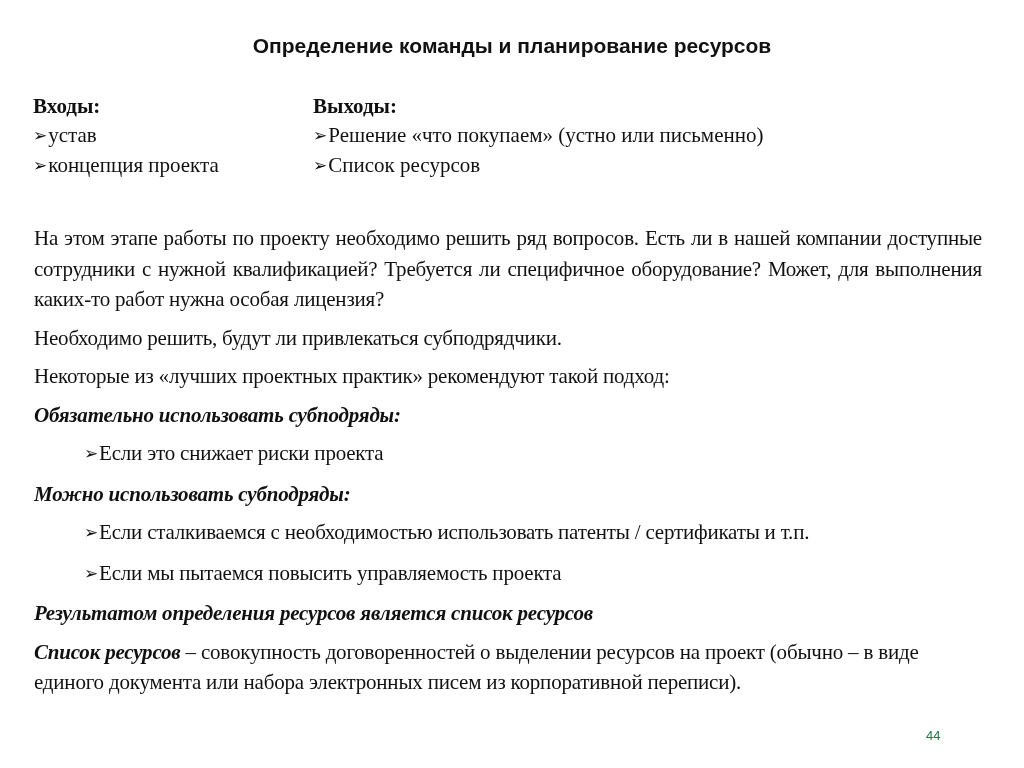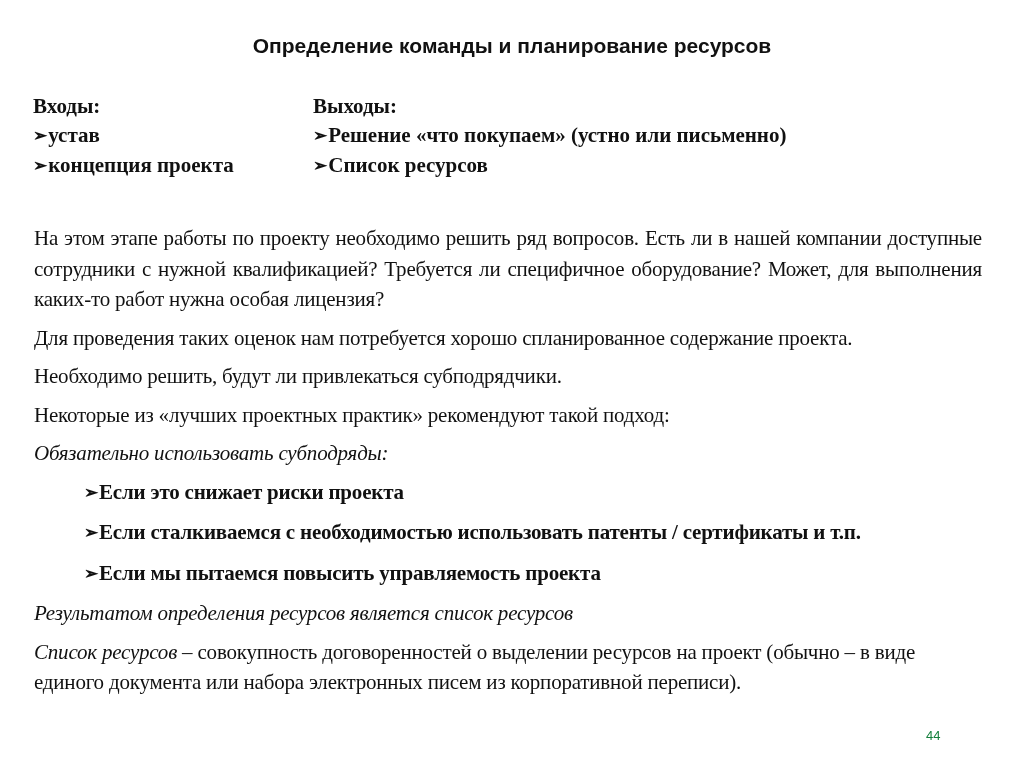--- a/index.html
+++ b/index.html
@@ -9,29 +9,29 @@
       font-family: "Liberation Serif", serif;
     }
     .title {
       position: absolute; left: 0; top: 34px; width: 1024px; text-align: center;
       font-family: "Liberation Sans", sans-serif; font-weight: bold; font-size: 21px; color: #111;
     }
     .col { position: absolute; top: 92px; font-size: 21px; line-height: 29px; }
     .col-left { left: 33px; }
     .col-right { left: 313px; }
     .col-head { font-weight: bold; }
-    .bullet-line { white-space: nowrap; font-weight: bold; }
+    .bullet-line { white-space: nowrap; }
     .arrow { display: inline-block; font-size: 17px; margin-right: 1px; transform: translateY(-1px); }
     .body-text {
       position: absolute; left: 26px; top: 215px; width: 964px;
       font-size: 21px; line-height: 30.5px; letter-spacing: -0.2px;
     }
     .body-text p { margin: 8px; }
     .just { text-align: justify; text-align-last: left; }
-    .bi { font-weight: normal; font-style: italic; }
+    .bi { font-weight: bold; font-style: italic; }
     .indent { padding-left: 50px; }
     .page-num {
       position: absolute; left: 926px; top: 728px; font-family: "Liberation Sans", sans-serif; font-size: 13px; color: #15803d;
     }
   </style>
 </head>
 <body>
 
 <div>
   <div class="title">Определение команды и планирование ресурсов</div>
@@ -43,25 +43,25 @@
   </div>
 
   <div class="col col-right">
     <div class="col-head">Выходы:</div>
     <div class="bullet-line"><span class="arrow">➢</span><span>Решение «что покупаем» (устно или письменно)</span></div>
     <div class="bullet-line"><span class="arrow">➢</span><span>Список ресурсов</span></div>
   </div>
 
   <div class="body-text">
     <p class="just">На этом этапе работы по проекту необходимо решить ряд вопросов. Есть ли в нашей компании доступные сотрудники с нужной квалификацией? Требуется ли специфичное оборудование? Может, для выполнения каких-то работ нужна особая лицензия?</p>
-    <p class="just">Для проведения таких оценок нам потребуется хорошо спланированное содержание проекта.</p>
     <p>Необходимо решить, будут ли привлекаться субподрядчики.</p>
     <p>Некоторые из «лучших проектных практик» рекомендуют такой подход:</p>
     <p class="bi">Обязательно использовать субподряды:</p>
     <p class="indent bullet-line"><span class="arrow">➢</span><span>Если это снижает риски проекта</span></p>
+    <p class="bi">Можно использовать субподряды:</p>
     <p class="indent bullet-line"><span class="arrow">➢</span><span>Если сталкиваемся с необходимостью использовать патенты / сертификаты и т.п.</span></p>
     <p class="indent bullet-line"><span class="arrow">➢</span><span>Если мы пытаемся повысить управляемость проекта</span></p>
     <p class="bi">Результатом определения ресурсов является список ресурсов</p>
     <p><span class="bi">Список ресурсов</span><span> – совокупность договоренностей о выделении ресурсов на проект (обычно – в виде единого документа или набора электронных писем из корпоративной переписи).</span></p>
   </div>
 
   <div class="page-num">44</div>
 </div>
 
 </body></html>

